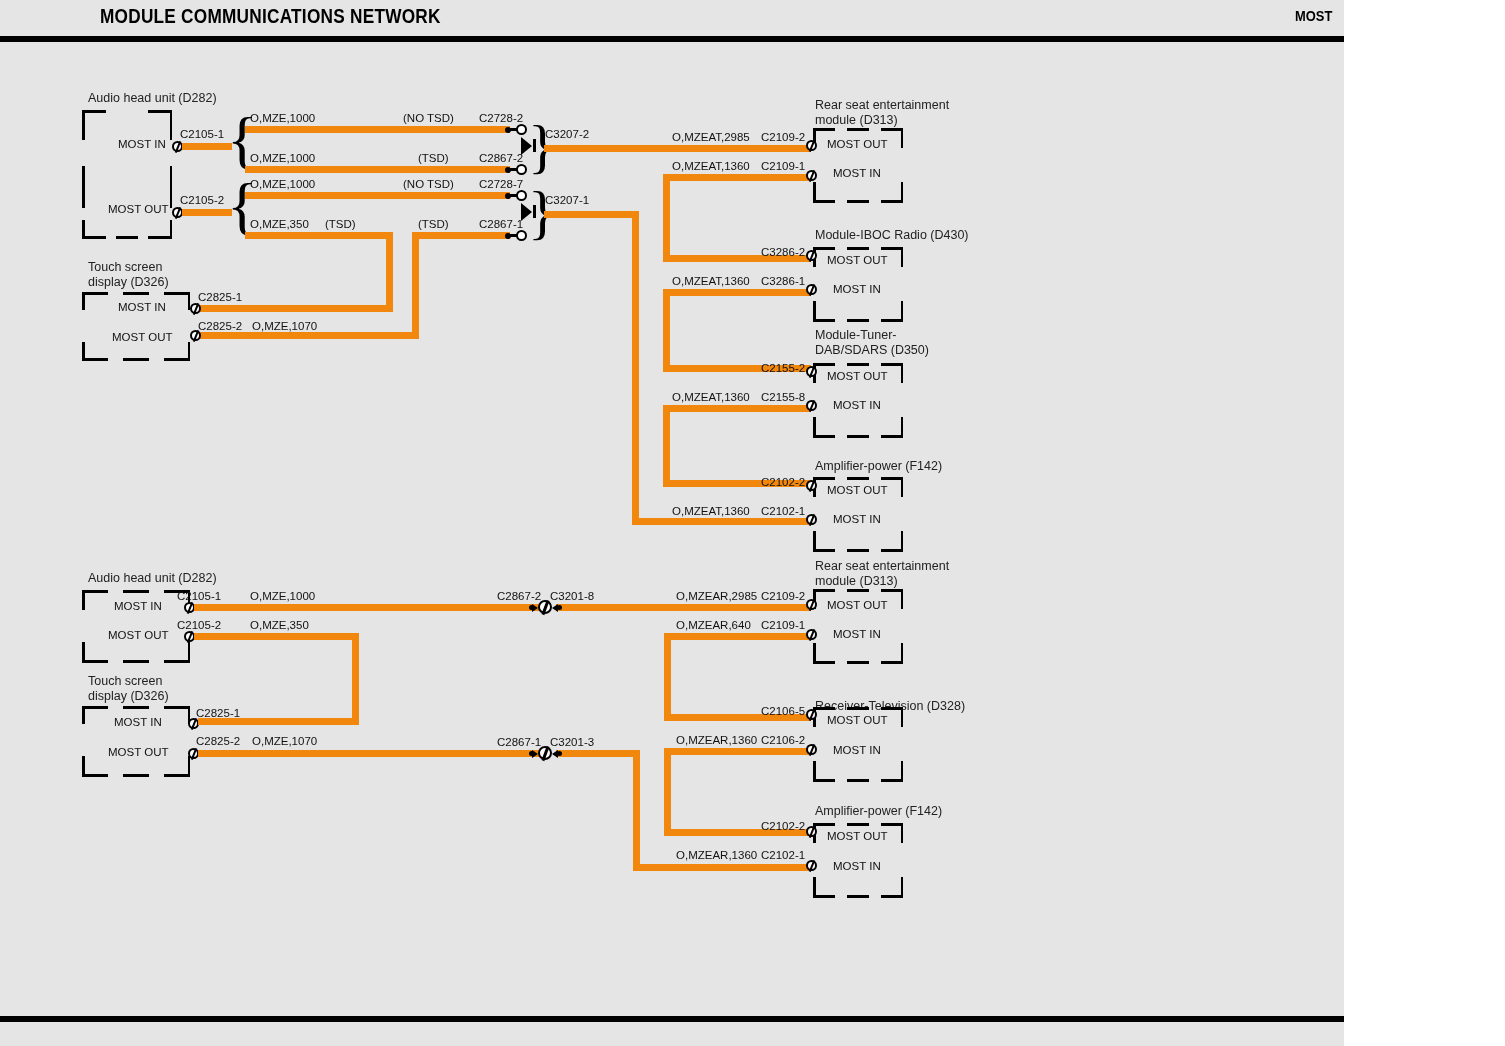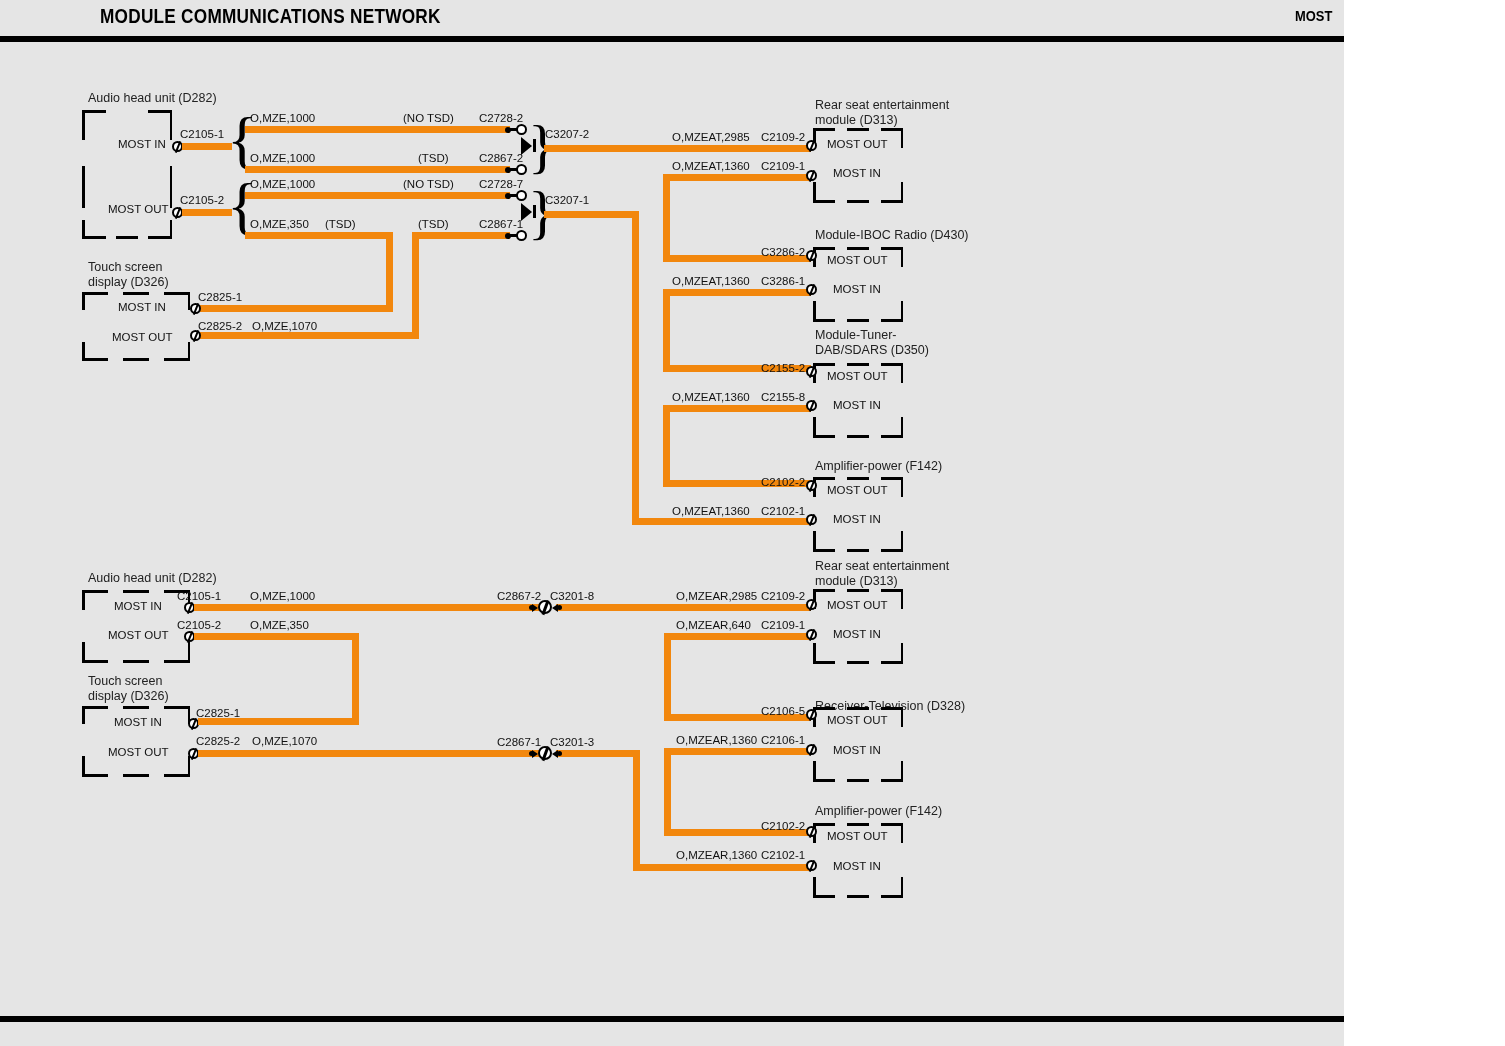--- a/index.html
+++ b/index.html
@@ -458,21 +458,21 @@
   <div class="wire-v" style="left:633px; top:750px; height:115px;"></div>
 
   <div class="lbl" style="left:676px; top:619px;">O,MZEAR,640</div>
   <div class="lbl" style="left:761px; top:619px;">C2109-1</div>
   <div class="wire-h" style="left:664px; top:633px; width:147px;"></div>
   <div class="wire-v" style="left:664px; top:633px; height:88px;"></div>
   <div class="wire-h" style="left:664px; top:714px; width:147px;"></div>
 
   <div class="lbl" style="left:761px; top:705px;">C2106-5</div>
   <div class="lbl" style="left:676px; top:734px;">O,MZEAR,1360</div>
-  <div class="lbl" style="left:761px; top:734px;">C2106-1</div>
+  <div class="lbl" style="left:761px; top:734px;">C2106-2</div>
   <div class="wire-h" style="left:664px; top:748px; width:147px;"></div>
   <div class="wire-v" style="left:664px; top:748px; height:88px;"></div>
   <div class="wire-h" style="left:664px; top:829px; width:147px;"></div>
 
   <div class="lbl" style="left:761px; top:820px;">C2102-2</div>
   <div class="lbl" style="left:676px; top:849px;">O,MZEAR,1360</div>
   <div class="lbl" style="left:761px; top:849px;">C2102-1</div>
   <div class="wire-h" style="left:633px; top:864px; width:178px;"></div>
 
   <div class="lbl big" style="left:815px; top:560px;">Rear seat entertainment</div>

